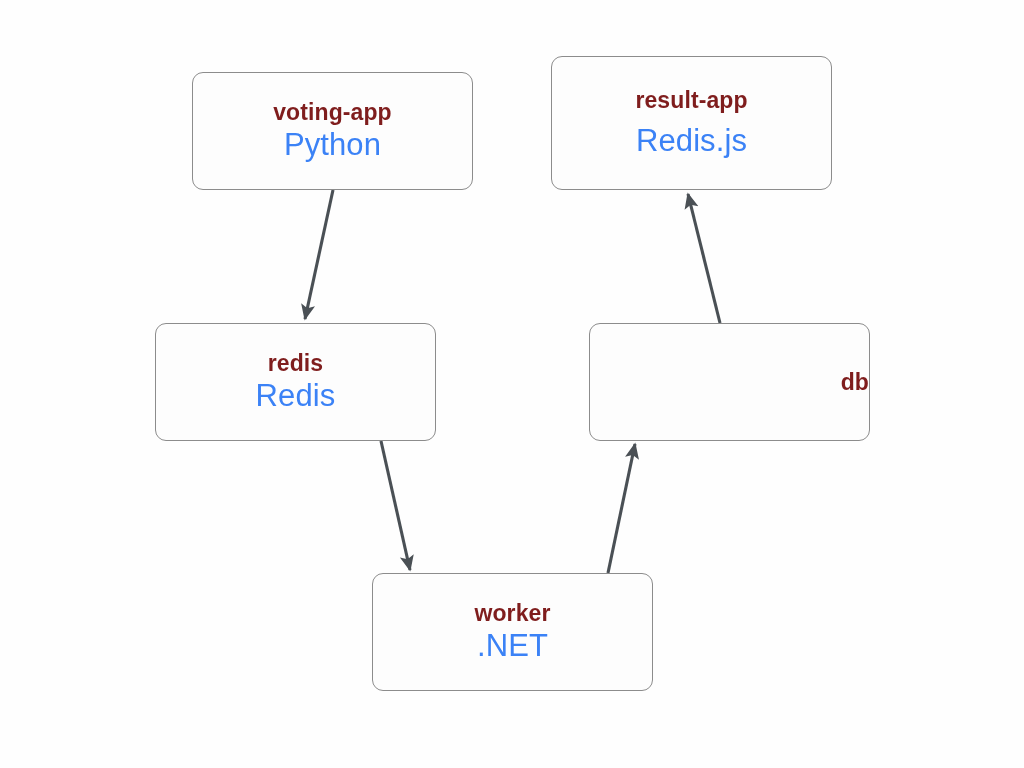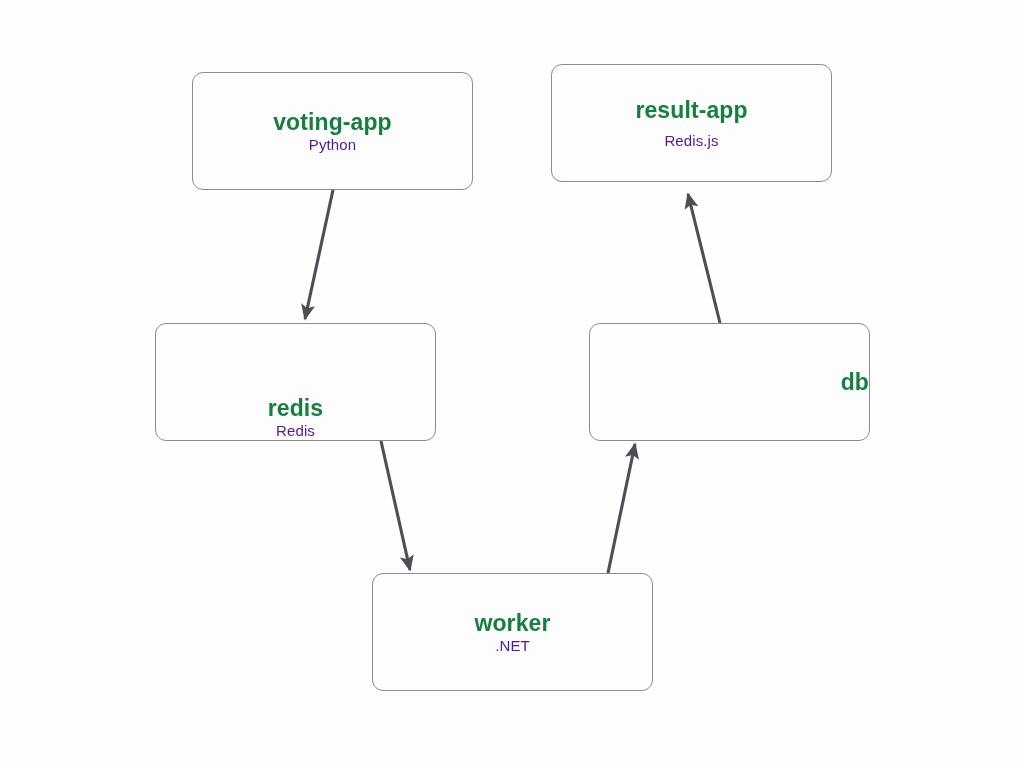--- a/index.html
+++ b/index.html
@@ -35,28 +35,28 @@
     border-radius: 11px;
     display: flex;
     flex-direction: column;
     align-items: center;
     justify-content: center;
     z-index: 2;
   }
   .node-title {
     font-size: 23px;
     font-weight: bold;
-    color: #15803d;
+    color: #7f1d1d;
     line-height: 1.22;
     letter-spacing: 0.1px;
   }
   .node-subtitle {
-    font-size: 15px;
+    font-size: 31px;
     font-weight: normal;
-    color: #4c1d95;
+    color: #3b82f6;
     line-height: 1.22;
     letter-spacing: 0.1px;
   }
 </style>
 </head>
 <body>
 
 <div id="canvas">
 
   <svg id="edge-layer" viewBox="0 0 1024 768" xmlns="http://www.w3.org/2000/svg">
@@ -71,26 +71,26 @@
         <line x1="608" y1="573" x2="635" y2="444" stroke="#4a5055" stroke-width="3.1" stroke-linecap="butt" marker-end="url(#arrowhead)"></line>
         <line x1="720" y1="323" x2="688" y2="194" stroke="#4a5055" stroke-width="3.1" stroke-linecap="butt" marker-end="url(#arrowhead)"></line>
       </g>
   </svg>
 
   <div class="node" style="left: 192px; top: 72px; width: 281px; height: 118px; background: rgb(253, 253, 253); border-color: rgb(140, 140, 140);">
     <div class="node-title">voting-app</div>
     <div class="node-subtitle">Python</div>
   </div>
 
-  <div class="node" style="left: 551px; top: 64px; width: 281px; height: 118px; background: rgb(253, 253, 253); border-color: rgb(140, 140, 140); gap: 8px;">
+  <div class="node" style="left: 551px; top: 56px; width: 281px; height: 134px; background: rgb(253, 253, 253); border-color: rgb(140, 140, 140); gap: 8px;">
     <div class="node-title">result-app</div>
     <div class="node-subtitle">Redis.js</div>
   </div>
 
-  <div class="node" style="left: 155px; top: 323px; width: 281px; height: 118px; background: rgb(253, 253, 253); border-color: rgb(140, 140, 140); justify-content: flex-end;">
+  <div class="node" style="left: 155px; top: 323px; width: 281px; height: 118px; background: rgb(253, 253, 253); border-color: rgb(140, 140, 140);">
     <div class="node-title">redis</div>
     <div class="node-subtitle">Redis</div>
   </div>
 
   <div class="node" style="left: 589px; top: 323px; width: 281px; height: 118px; background: rgb(253, 253, 253); border-color: rgb(140, 140, 140); align-items: flex-end;">
     <div class="node-title">db</div>
   </div>
 
   <div class="node" style="left: 372px; top: 573px; width: 281px; height: 118px; background: rgb(253, 253, 253); border-color: rgb(140, 140, 140);">
     <div class="node-title">worker</div>

